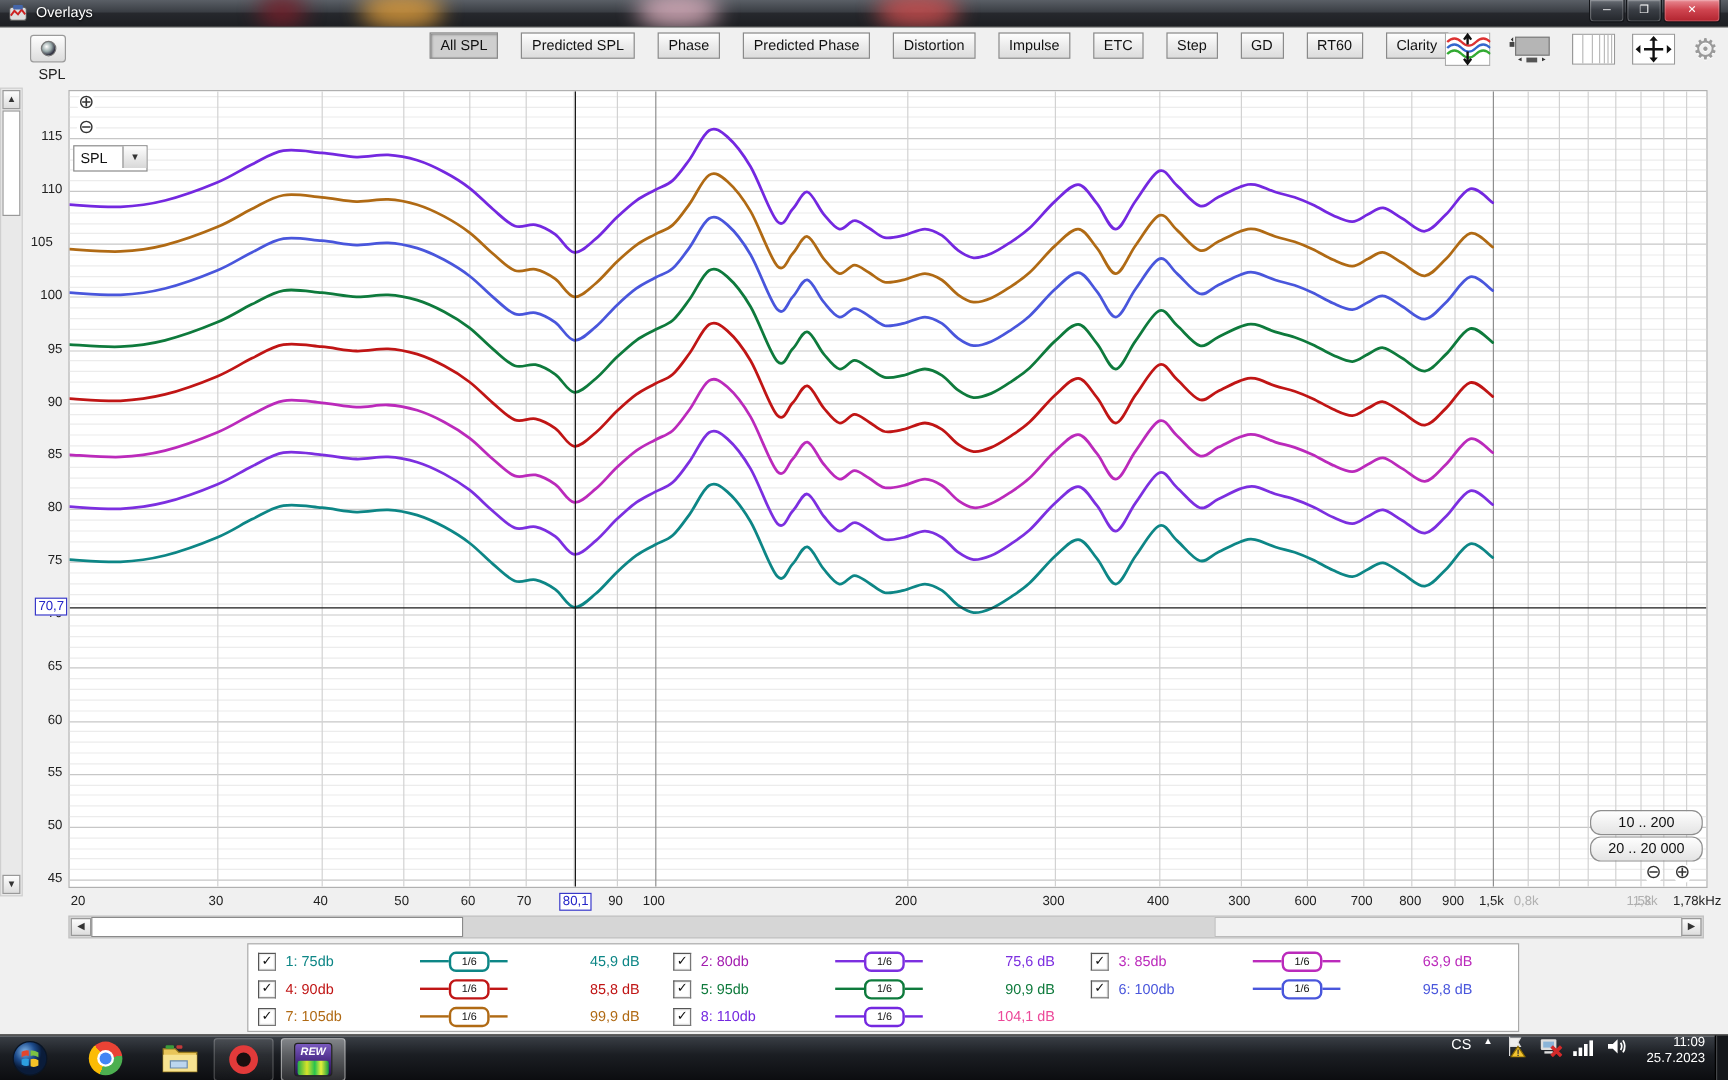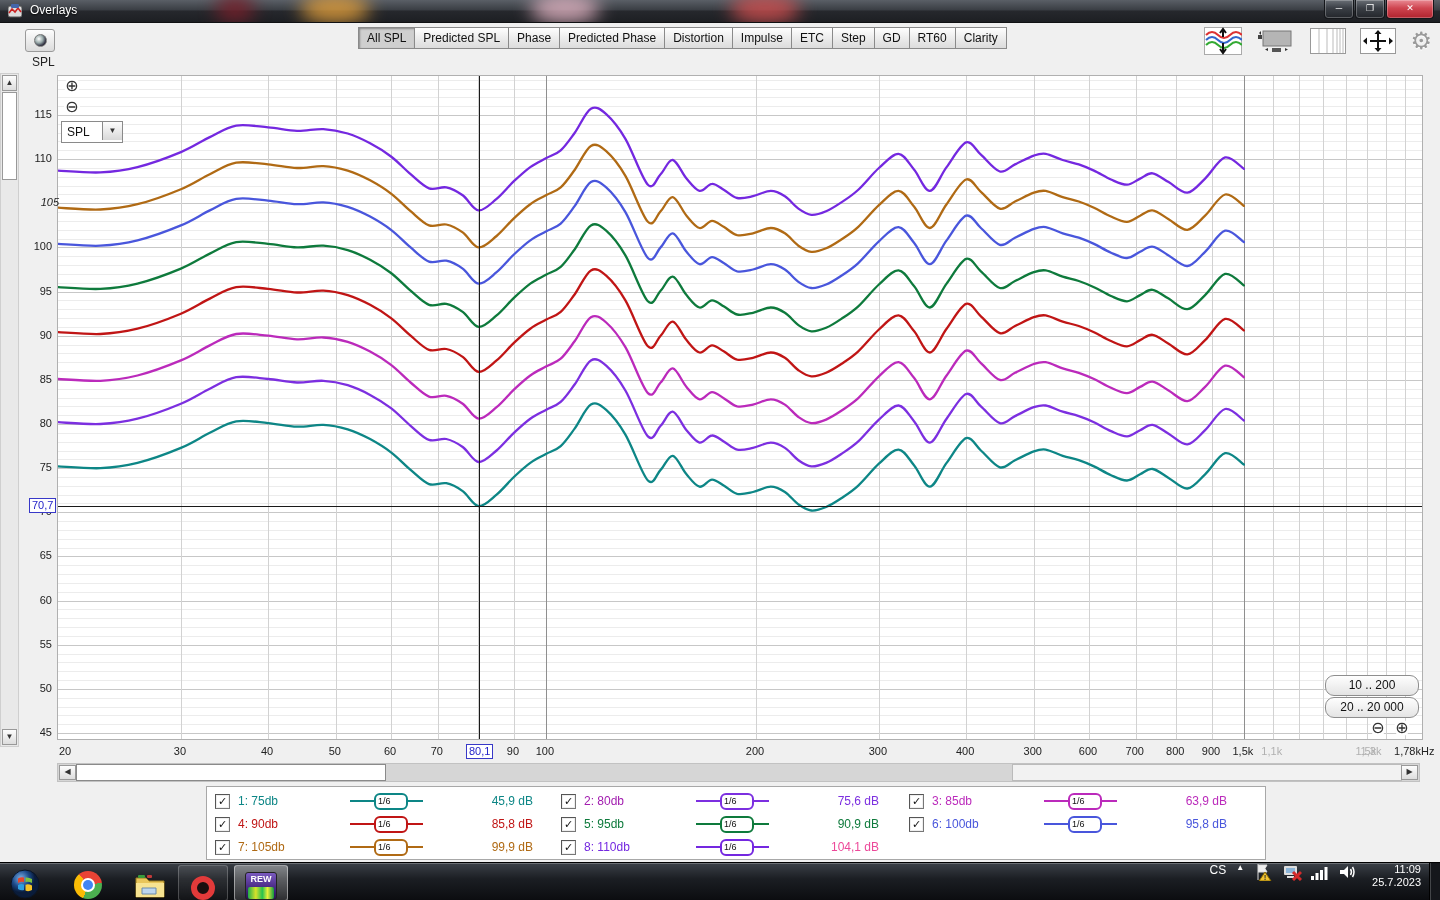--- a/index.html
+++ b/index.html
@@ -16,21 +16,21 @@
     background:linear-gradient(#6a6f76,#3a3e45 45%,#23262b);color:#fff;font-size:9px;line-height:17px;
     text-align:center;margin-left:1px;box-shadow:inset 0 0 0 1px rgba(255,255,255,.25);}
   .winbtn.min,.winbtn.max{width:28px;}
   .winbtn.close{width:46px;background:linear-gradient(#e98a93,#cf4550 45%,#b1232e);}
   
   .toolbar{position:absolute;left:0;top:23px;width:1440px;height:36px;background:#f0f0f0;}
   .camera-btn{position:absolute;left:25px;top:6px;width:28px;height:21px;border:1px solid #9a9a9a;border-radius:3px;
     background:linear-gradient(#fdfdfd,#dcdcdc);}
   .camera-btn .lens{position:absolute;left:8px;top:4px;width:11px;height:11px;border-radius:50%;
     background:radial-gradient(circle at 35% 35%,#fff,#9aa 40%,#334 70%,#111);border:1px solid #777;}
-  .tab-bar{position:absolute;left:358px;top:4px;display:flex;}
+  .tab-bar{position:absolute;left:358px;top:4px;display:flex;gap:20px;}
   .tab{height:20px;line-height:20px;padding:0 8px;font-size:12px;color:#111;border:1px solid #8a8a8a;
     background:linear-gradient(#fefefe,#ececec 50%,#dcdcdc);margin-right:-1px;white-space:nowrap;}
   .tab.selected{background:#cfcfcf;box-shadow:inset 1px 1px 2px rgba(0,0,0,.35);}
   .tb-icons{position:absolute;right:8px;top:2px;display:flex;align-items:center;gap:14px;height:32px;}
   
   .axis-title{position:absolute;left:32px;top:55px;font-size:12px;color:#222;}
   .vscroll{position:absolute;left:0;top:73px;width:17px;height:672px;background:#e9e9e9;border:1px solid #cfcfcf;}
   .vscroll .arrow{position:absolute;left:1px;width:13px;height:14px;background:linear-gradient(#fdfdfd,#ddd);
     border:1px solid #999;font-size:8px;color:#333;text-align:center;line-height:13px;}
   .vscroll .thumb{position:absolute;left:1px;top:18px;width:13px;height:86px;background:#fff;border:1px solid #999;}
@@ -55,27 +55,27 @@
   .hscroll .thumb{position:absolute;top:0;height:15px;background:#fff;border:1px solid #8a8a8a;}
   .hscroll .track2{position:absolute;top:0;height:15px;background:#f2f2f2;border:1px solid #bbb;}
   
   .legend{position:absolute;left:206px;top:786px;width:1058px;height:72px;background:#fff;border:1px solid #a8a8a8;}
   .lg-entry{position:absolute;height:18px;display:flex;align-items:center;font-size:12px;}
   .lg-check{width:13px;height:13px;background:#fff;border:1px solid #777;border-top-color:#555;border-left-color:#555;
     box-shadow:inset 0 0 0 1px #eee;font-size:11px;line-height:12px;text-align:center;color:#111;margin-right:8px;}
   .lg-label{width:112px;}
   .lg-line{height:0;border-top:2px solid;}
   .lg-badge{min-width:26px;height:13px;border:2px solid;border-radius:6px;background:#fff;color:#111;
-    font-size:9px;line-height:12px;padding:0 2px;}
+    font-size:9px;line-height:12px;text-align:center;padding:0 2px;}
   .lg-value{width:96px;text-align:right;}
   
   .taskbar{position:absolute;left:0;top:862px;width:1440px;height:38px;
     background:linear-gradient(#3b4047,#1b1e23 42%,#0b0c0f);border-top:1px solid #000;}
   .taskbar::before{content:"";position:absolute;left:0;top:0;width:100%;height:1px;background:rgba(255,255,255,.25);}
-  .tb-app{position:absolute;top:2px;height:34px;display:flex;align-items:flex-end;justify-content:center;}
+  .tb-app{position:absolute;top:2px;height:34px;display:flex;align-items:center;justify-content:center;font-style:italic;}
   .tb-frame{border:1px solid rgba(255,255,255,.22);border-radius:3px;background:linear-gradient(rgba(255,255,255,.10),rgba(255,255,255,.03));}
   .tb-frame.active{background:linear-gradient(rgba(255,255,255,.38),rgba(255,255,255,.14));border-color:rgba(255,255,255,.45);}
   .tray{position:absolute;right:0;top:0;height:38px;display:flex;align-items:flex-start;color:#fff;}
   .tray .lang{font-size:12px;padding:0 10px;}
   .tray .clock{text-align:right;font-size:11px;line-height:13px;margin:0 8px 0 10px;}
   .show-desktop{width:10px;height:38px;background:#15171b;border-left:1px solid #000;box-shadow:inset 1px 0 0 rgba(255,255,255,.2);}
   .rew-ic{width:30px;height:26px;border-radius:3px;background:linear-gradient(#7a5abf,#4a2a86 55%,#2a1650);
     position:relative;overflow:hidden;border:1px solid #222;}
   .rew-ic .txt{position:absolute;top:1px;left:0;width:100%;text-align:center;color:#fff;font-size:9px;font-weight:bold;}
   .rew-ic .spec{position:absolute;bottom:0;left:2px;width:26px;height:12px;
@@ -267,21 +267,21 @@
         <path d="M0.0 131.7C7.1 132.0 29.1 134.1 42.4 133.5C55.6 132.9 66.1 131.6 79.5 128.2C93.0 124.8 110.9 118.2 122.9 113.2C135.0 108.2 142.6 102.6 151.8 98.2C161.0 93.7 168.5 88.3 178.2 86.7C187.9 85.1 200.0 87.6 210.1 88.4C220.3 89.3 229.8 91.7 239.0 92.0C248.2 92.3 256.9 89.8 265.4 90.2C273.8 90.6 281.9 92.3 289.7 94.6C297.4 97.0 304.9 100.5 312.1 104.3C319.3 108.2 326.3 112.4 333.0 117.6C339.8 122.7 346.3 129.9 352.6 135.2C358.9 140.5 365.0 147.2 371.0 149.4C376.9 151.6 382.7 147.3 388.3 148.5C393.9 149.7 399.3 152.6 404.7 156.4C410.1 160.3 415.0 170.8 420.6 171.4C426.3 172.0 432.7 164.8 438.6 160.0C444.5 155.1 450.3 147.6 455.9 142.3C461.6 137.0 467.0 132.0 472.3 128.2C477.7 124.3 482.8 122.1 487.9 119.3C492.9 116.5 497.9 115.7 502.7 111.4C507.5 107.1 511.7 100.7 516.8 93.7C521.8 86.8 527.6 73.0 532.9 69.9C538.1 66.8 542.4 70.2 548.2 75.2C553.9 80.2 560.5 88.1 567.4 99.9C574.4 111.7 584.0 139.9 589.9 145.8C595.7 151.7 598.4 139.4 602.6 135.2C606.8 131.1 610.5 120.4 614.8 121.1C619.1 121.8 624.0 134.5 628.5 139.7C632.9 144.8 637.3 151.1 641.5 152.0C645.8 152.9 649.9 145.1 654.0 144.9C658.1 144.8 661.9 148.8 666.1 151.1C670.3 153.5 674.4 158.0 679.2 159.1C684.1 160.1 689.4 158.5 695.0 157.3C700.5 156.1 707.5 152.0 712.8 152.0C718.1 152.0 722.3 154.4 726.9 157.3C731.5 160.3 736.0 166.6 740.4 169.7C744.8 172.8 748.7 175.4 753.3 175.8C757.9 176.3 763.1 174.4 768.1 172.3C773.1 170.3 778.0 167.0 783.3 163.5C788.6 160.0 793.7 156.9 800.0 151.1C806.3 145.4 814.2 135.1 820.9 129.1C827.7 123.0 834.6 114.6 840.5 114.9C846.4 115.2 850.9 124.6 856.2 130.8C861.4 137.0 866.5 152.5 871.9 152.0C877.3 151.6 882.5 136.3 888.6 128.2C894.6 120.1 902.4 105.5 908.1 103.5C913.8 101.4 917.3 111.0 922.9 115.8C928.5 120.7 936.1 131.0 941.8 132.6C947.5 134.2 951.3 128.2 957.0 125.5C962.7 122.9 970.7 118.5 975.8 116.7C980.9 114.9 982.8 114.2 987.7 114.9C992.5 115.7 999.1 119.3 1004.7 121.1C1010.2 122.9 1015.5 123.8 1020.8 125.5C1026.0 127.3 1030.7 129.2 1036.0 131.7C1041.4 134.2 1047.5 138.2 1053.0 140.5C1058.4 142.9 1064.1 146.0 1069.0 145.8C1073.8 145.7 1077.8 141.6 1082.1 139.7C1086.3 137.7 1089.9 133.8 1094.6 134.4C1099.4 134.9 1104.8 139.9 1110.6 143.2C1116.4 146.4 1123.3 154.4 1129.4 153.8C1135.5 153.2 1140.8 145.5 1147.1 139.7C1153.4 133.8 1160.7 120.1 1167.1 118.5C1173.6 116.8 1182.8 128.0 1185.9 129.9" fill="none" stroke="#b06a14" stroke-width="2.3" stroke-linecap="round" stroke-linejoin="round"></path>
         <path d="M0.0 94.6C7.1 94.9 29.1 97.0 42.4 96.4C55.6 95.8 66.1 94.5 79.5 91.1C93.0 87.7 110.9 81.1 122.9 76.1C135.0 71.1 142.6 65.5 151.8 61.1C161.0 56.7 168.5 51.2 178.2 49.6C187.9 48.0 200.0 50.5 210.1 51.4C220.3 52.2 229.8 54.6 239.0 54.9C248.2 55.2 256.9 52.7 265.4 53.1C273.8 53.6 281.9 55.2 289.7 57.5C297.4 59.9 304.9 63.4 312.1 67.3C319.3 71.1 326.3 75.3 333.0 80.5C339.8 85.6 346.3 92.9 352.6 98.2C358.9 103.5 365.0 110.1 371.0 112.3C376.9 114.5 382.7 110.2 388.3 111.4C393.9 112.6 399.3 115.5 404.7 119.3C410.1 123.2 415.0 133.8 420.6 134.4C426.3 134.9 432.7 127.7 438.6 122.9C444.5 118.0 450.3 110.5 455.9 105.2C461.6 99.9 467.0 94.9 472.3 91.1C477.7 87.3 482.8 85.1 487.9 82.3C492.9 79.5 497.9 78.6 502.7 74.3C507.5 70.0 511.7 63.6 516.8 56.7C521.8 49.7 527.6 35.9 532.9 32.8C538.1 29.7 542.4 33.1 548.2 38.1C553.9 43.1 560.5 51.1 567.4 62.8C574.4 74.6 584.0 102.9 589.9 108.7C595.7 114.6 598.4 102.3 602.6 98.2C606.8 94.0 610.5 83.3 614.8 84.0C619.1 84.8 624.0 97.4 628.5 102.6C632.9 107.7 637.3 114.0 641.5 114.9C645.8 115.8 649.9 108.0 654.0 107.9C658.1 107.7 661.9 111.7 666.1 114.0C670.3 116.4 674.4 121.0 679.2 122.0C684.1 123.0 689.4 121.4 695.0 120.2C700.5 119.0 707.5 114.9 712.8 114.9C718.1 114.9 722.3 117.3 726.9 120.2C731.5 123.2 736.0 129.5 740.4 132.6C744.8 135.7 748.7 138.3 753.3 138.8C757.9 139.2 763.1 137.3 768.1 135.2C773.1 133.2 778.0 129.9 783.3 126.4C788.6 122.9 793.7 119.8 800.0 114.0C806.3 108.3 814.2 98.0 820.9 92.0C827.7 85.9 834.6 77.6 840.5 77.8C846.4 78.1 850.9 87.6 856.2 93.7C861.4 99.9 866.5 115.4 871.9 114.9C877.3 114.5 882.5 99.2 888.6 91.1C894.6 83.0 902.4 68.4 908.1 66.4C913.8 64.3 917.3 73.9 922.9 78.7C928.5 83.6 936.1 93.9 941.8 95.5C947.5 97.1 951.3 91.1 957.0 88.4C962.7 85.8 970.7 81.4 975.8 79.6C980.9 77.8 982.8 77.1 987.7 77.8C992.5 78.6 999.1 82.3 1004.7 84.0C1010.2 85.8 1015.5 86.7 1020.8 88.4C1026.0 90.2 1030.7 92.1 1036.0 94.6C1041.4 97.1 1047.5 101.1 1053.0 103.5C1058.4 105.8 1064.1 108.9 1069.0 108.7C1073.8 108.6 1077.8 104.5 1082.1 102.6C1086.3 100.7 1089.9 96.7 1094.6 97.3C1099.4 97.9 1104.8 102.9 1110.6 106.1C1116.4 109.3 1123.3 117.3 1129.4 116.7C1135.5 116.1 1140.8 108.5 1147.1 102.6C1153.4 96.7 1160.7 83.0 1167.1 81.4C1173.6 79.8 1182.8 90.9 1185.9 92.9" fill="none" stroke="#7428e0" stroke-width="2.3" stroke-linecap="round" stroke-linejoin="round"></path>
         <line x1="421.5" y1="0" x2="421.5" y2="663" stroke="#1a1a1a" stroke-width="1"></line>
         <line x1="0" y1="430.5" x2="1364" y2="430.5" stroke="#1a1a1a" stroke-width="1"></line>
       </svg>
   </div>
 
   <div id="ylabels">
       <div class="ylabel" style="left: 24px; top: 108px;">115</div>
       <div class="ylabel" style="left: 24px; top: 152.145px;">110</div>
-      <div class="ylabel" style="left: 31px; top: 196.29px; font-style: italic;">105</div>
+      <div class="ylabel" style="left: 16px; top: 196.29px;">105</div>
       <div class="ylabel" style="left: 24px; top: 240.435px;">100</div>
       <div class="ylabel" style="left: 24px; top: 284.58px;">95</div>
       <div class="ylabel" style="left: 24px; top: 328.725px;">90</div>
       <div class="ylabel" style="left: 24px; top: 372.87px;">85</div>
       <div class="ylabel" style="left: 24px; top: 417.015px;">80</div>
       <div class="ylabel" style="left: 24px; top: 461.16px;">75</div>
       <div class="ylabel" style="left: 24px; top: 505.305px;">70</div>
       <div class="ylabel" style="left: 24px; top: 549.45px;">65</div>
       <div class="ylabel" style="left: 24px; top: 593.595px;">60</div>
       <div class="ylabel" style="left: 24px; top: 637.74px;">55</div>
@@ -299,21 +299,21 @@
       <div class="xlabel" style="left: 544.881px;">100</div>
       <div class="xlabel" style="left: 755px;">200</div>
       <div class="xlabel" style="left: 877.912px;">300</div>
       <div class="xlabel" style="left: 965.119px;">400</div>
       <div class="xlabel" style="left: 1032.76px;">300</div>
       <div class="xlabel" style="left: 1088.03px;">600</div>
       <div class="xlabel" style="left: 1134.76px;">700</div>
       <div class="xlabel" style="left: 1175.24px;">800</div>
       <div class="xlabel" style="left: 1210.94px;">900</div>
       <div class="xlabel" style="left: 1242.88px;">1,5k</div>
-      <div class="xlabel dim" style="left: 1271.77px;">1,1k</div>
+      <div class="xlabel dim" style="left: 1271.77px;">0,8k</div>
       <div class="xlabel dim" style="left: 1371px;">1,3k</div>
       <div class="xlabel dim" style="left: 1365.79px;">1,5k</div>
       <div class="xlabel" style="left: 1414.25px;">1,78kHz</div>
     </div>
 
   <div class="zoom-circle" style="left:64px;top:78px">⊕</div>
   <div class="zoom-circle" style="left:64px;top:99px">⊖</div>
   <div class="spl-select">
     <span class="val">SPL</span>
     <span class="dd">▼</span>

